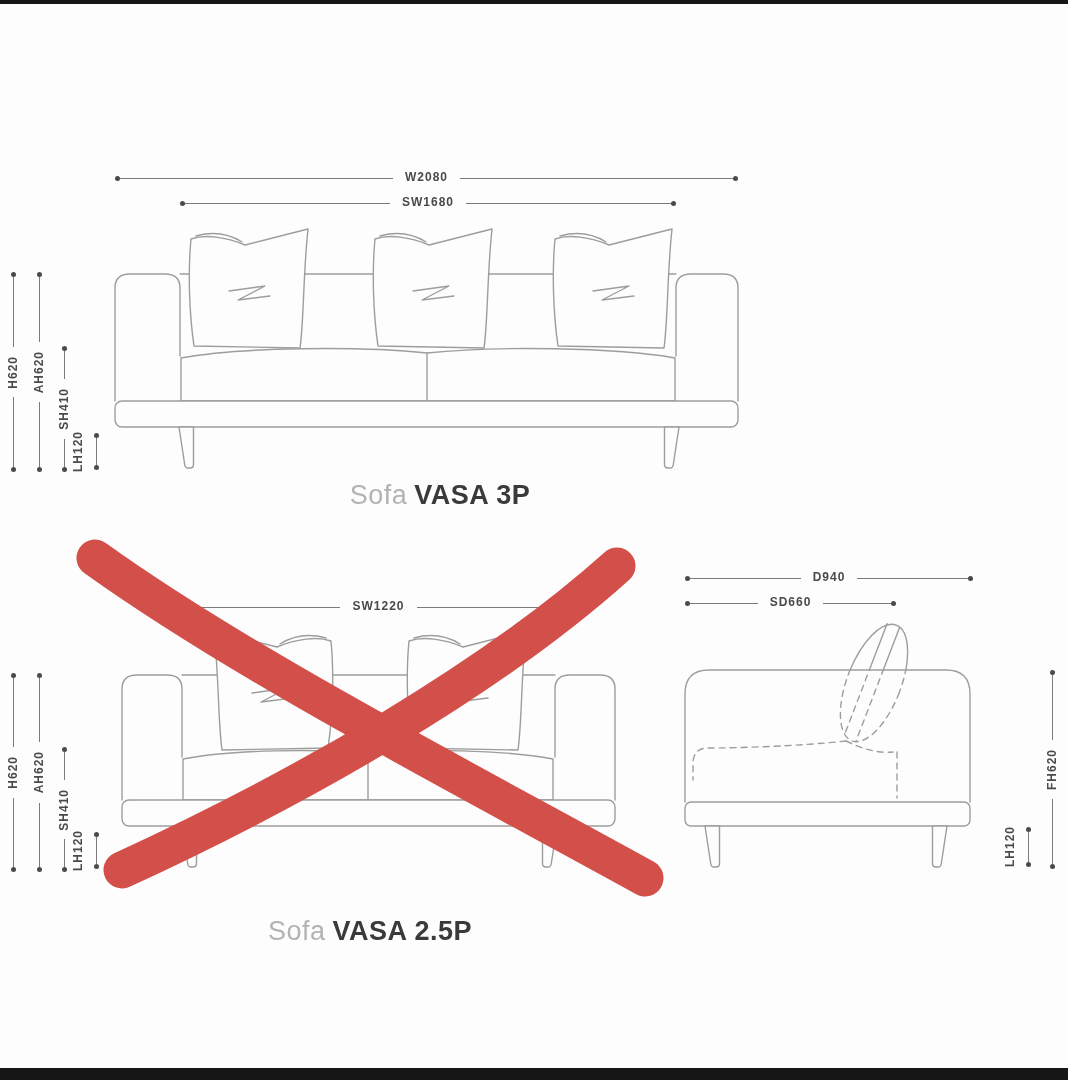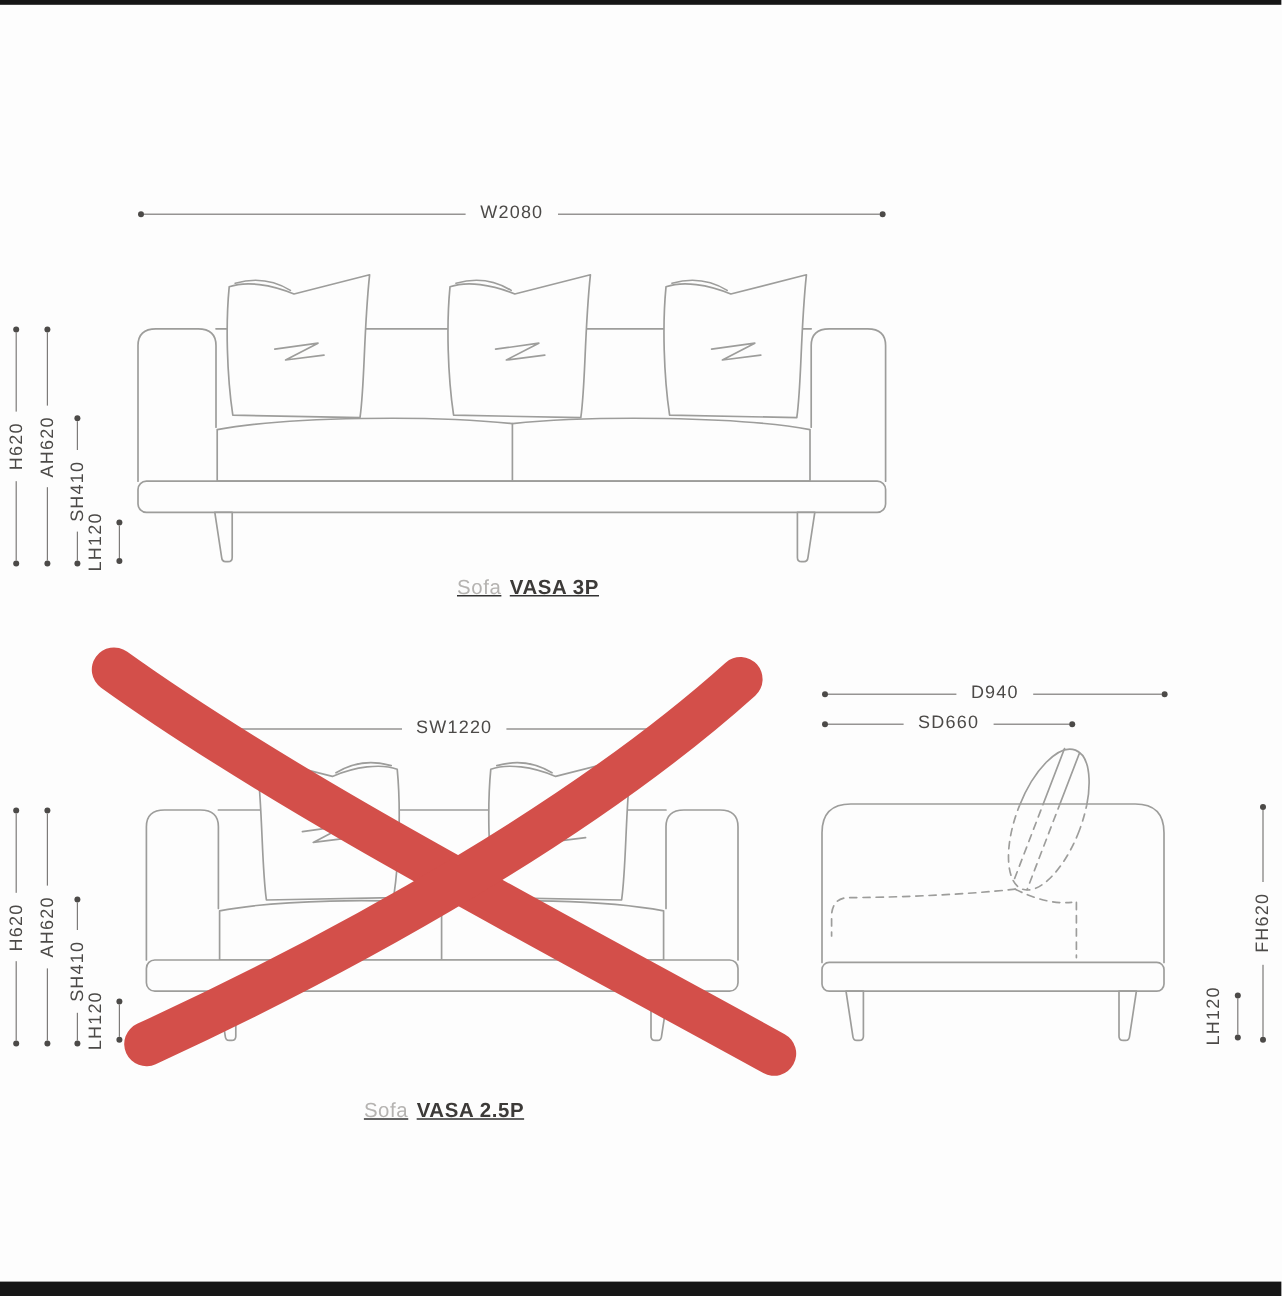--- a/index.html
+++ b/index.html
@@ -30,39 +30,39 @@
   .s{stroke:var(--sofa-line);stroke-width:1.4;fill:none;stroke-linejoin:round;stroke-linecap:round;}
   .f{fill:var(--background);}
   .dash{stroke-dasharray:6 5;}
   .xstroke{stroke:var(--cross-red);stroke-width:37;fill:none;stroke-linecap:round;}
 
   
   .hdim{position:absolute;display:flex;align-items:center;height:14px;z-index:2;}
   .dot{width:5px;height:5px;border-radius:50%;background:var(--dim-text);flex:none;}
   .hdim .ln{flex:1;height:1px;background:var(--dim-line);}
   .dlbl{
-    font-size:15px;font-weight:400;color:var(--dim-text);
+    font-size:12px;font-weight:700;color:var(--dim-text);
     letter-spacing:1px;white-space:nowrap;line-height:1;
   }
   .hdim .dlbl{padding:0 12px;transform:translateY(-1px);}
 
   
   .vdim{position:absolute;display:flex;flex-direction:column;align-items:center;width:14px;z-index:2;}
   .vdim .ln{flex:1;width:1px;background:var(--dim-line);}
   .dlbl.vert{writing-mode:vertical-rl;transform:rotate(180deg);padding:9px 0;}
 
   
   .sdim{position:absolute;display:flex;align-items:center;gap:5px;z-index:2;}
   .sdim .vcol{height:100%;display:flex;flex-direction:column;align-items:center;width:14px;}
   .sdim .vcol .ln{flex:1;width:1px;background:var(--dim-line);}
   .sdim .dlbl.vert{padding:0;}
 
   .sofa-title{
     position:absolute;transform:translateX(-50%);white-space:nowrap;
-    font-size:17px;letter-spacing:.5px;z-index:2;text-decoration:underline;
+    font-size:27px;letter-spacing:.5px;z-index:2;
   }
   .t-prefix{color:var(--title-prefix);font-weight:400;}
   .t-name{color:var(--title-text);font-weight:700;margin-left:7px;}
 </style>
 </head>
 <body>
 
 <div class="stage">
 
   <div class="bar top"></div>
@@ -136,20 +136,27 @@
     </g>
   </svg>
 
   <div class="hdim" style="left:115px;top:171px;width:623px">
     <span class="dot"></span>
       <span class="ln"></span>
     <span class="dlbl">W2080</span>
     <span class="ln"></span>
       <span class="dot"></span>
   </div>
+  <div class="hdim" style="left:180px;top:196px;width:496px">
+    <span class="dot"></span>
+      <span class="ln"></span>
+    <span class="dlbl">SW1680</span>
+    <span class="ln"></span>
+      <span class="dot"></span>
+  </div>
   <div class="vdim" style="left:6px;top:272px;height:200px">
     <span class="dot"></span>
       <span class="ln"></span>
     <span class="dlbl vert">H620</span>
     <span class="ln"></span>
       <span class="dot"></span>
   </div>
   <div class="vdim" style="left:32px;top:272px;height:200px">
     <span class="dot"></span>
       <span class="ln"></span>

